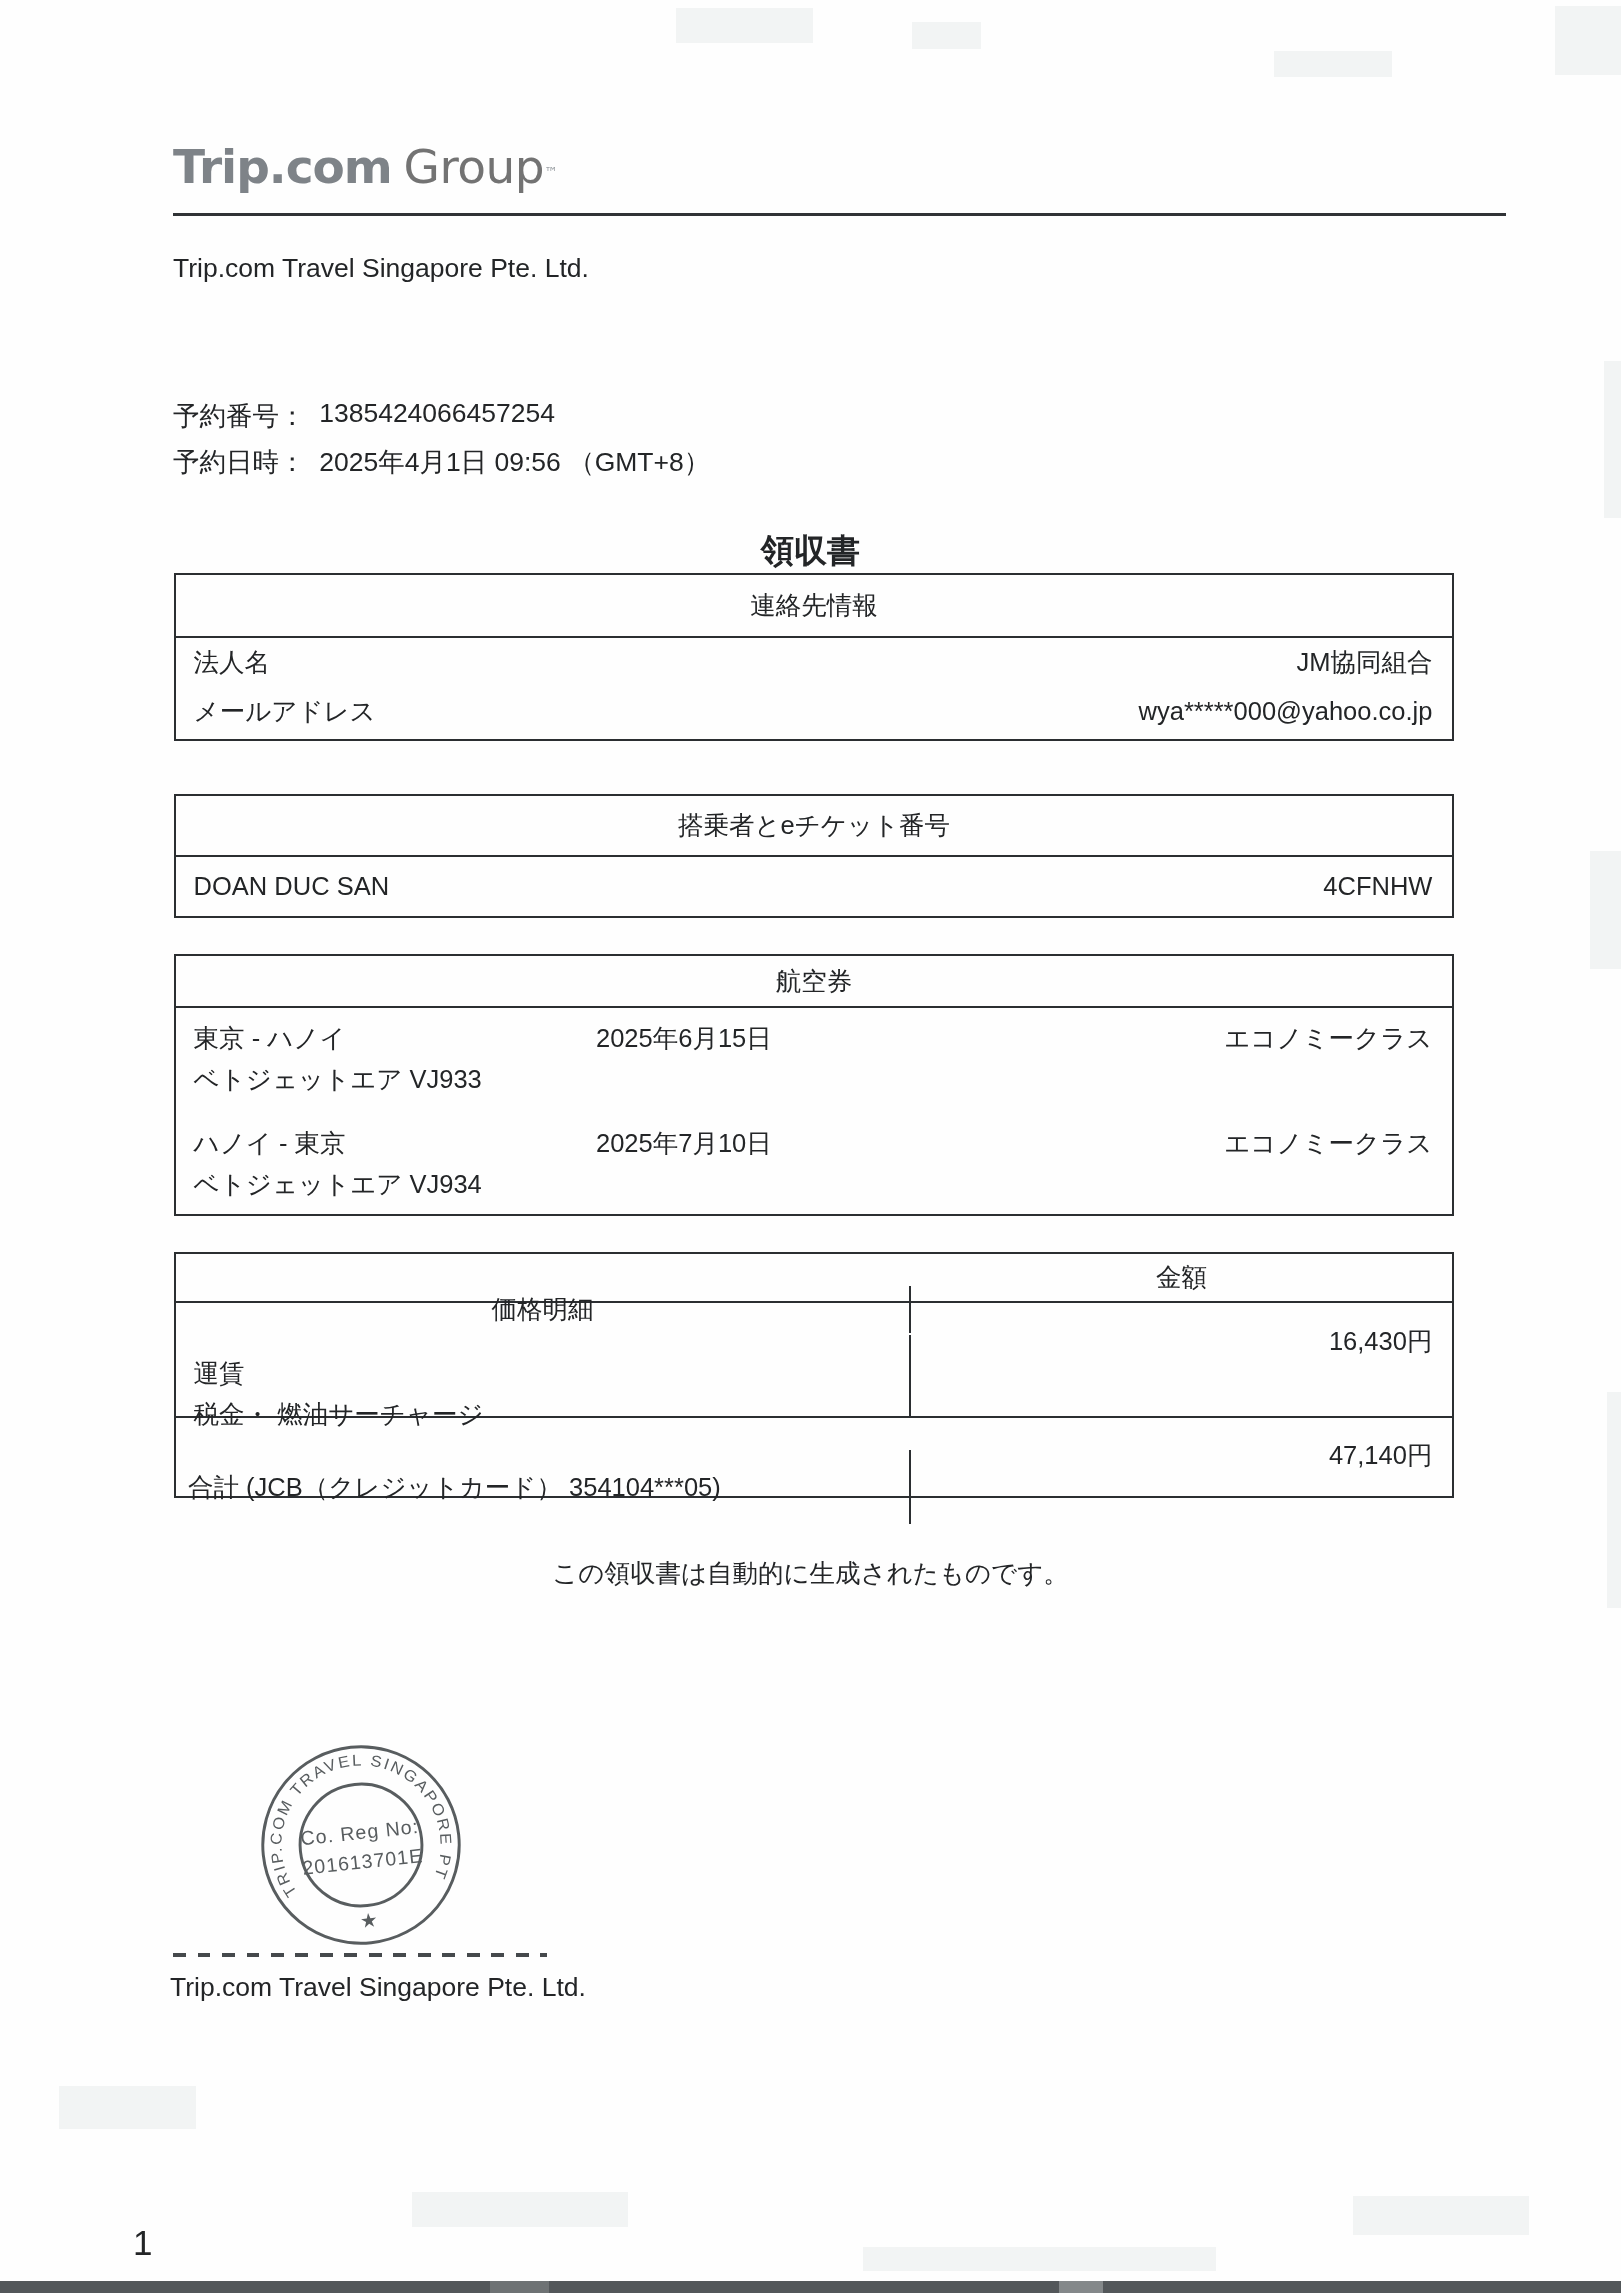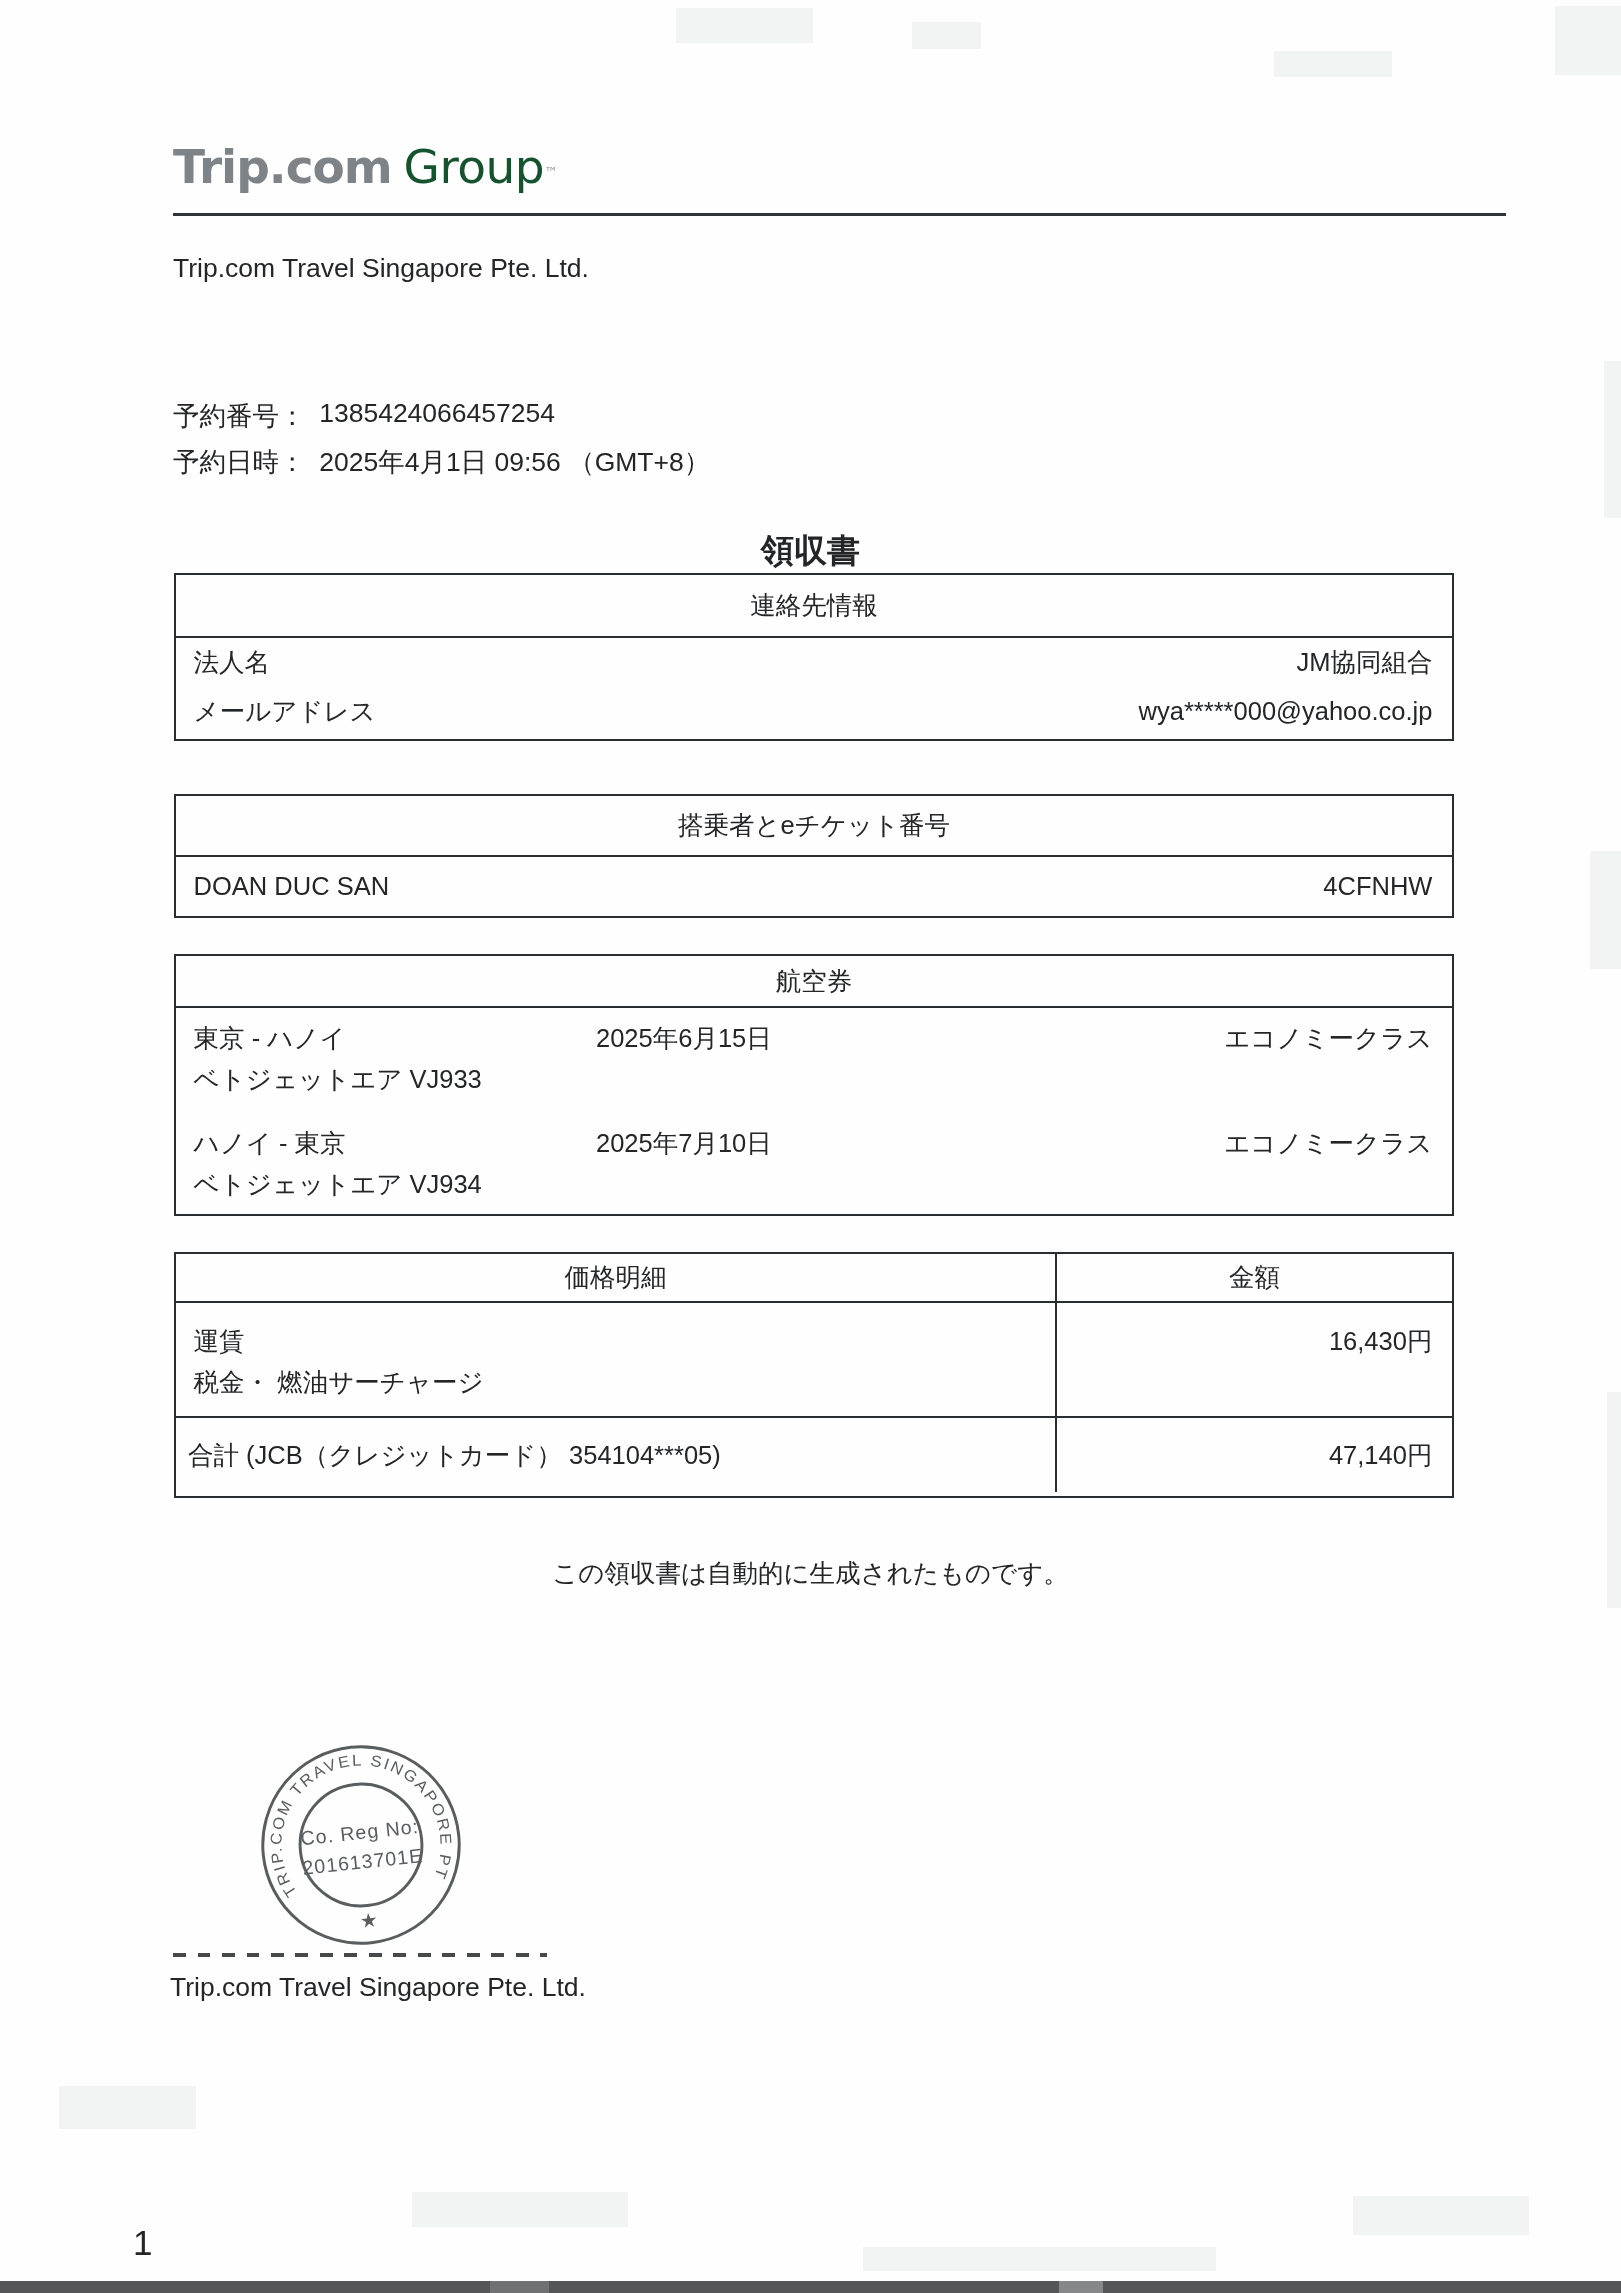--- a/index.html
+++ b/index.html
@@ -9,21 +9,21 @@
 
   .page { position:absolute; left:0; top:0; width:1621px; height:2294px; background:#fefefe; }
 
   
   .art { position:absolute; background:#f2f4f4; }
 
   
   .logo { position:absolute; left:173px; top:139px; height:59px; white-space:nowrap;
           font-family:"DejaVu Sans","Liberation Sans",sans-serif; }
   .logo .trip { font-size:47px; font-weight:700; color:#7e8388; letter-spacing:-1px; }
-  .logo .group { font-size:47px; font-weight:400; color:#14532d; margin-left:11.8px; letter-spacing:-0.5px; }
+  .logo .group { font-size:47px; font-weight:400; color:#737373; margin-left:11.8px; letter-spacing:-0.5px; }
   .logo .tm { font-size:13.7px; color:#9da2a6; vertical-align:super; }
 
   .rule { position:absolute; left:173px; top:213px; width:1333px; height:2.9px; background:#303336; }
 
   .line { position:absolute; left:173px; font-size:26.5px; white-space:nowrap; }
   .company-name { top:253px; }
   .company-reg  { top:293px; }
   .bk-row { display:flex; }
   .bk-row .lbl { margin-right:13.7px; }
   .booking-no  { top:398px; }
@@ -52,21 +52,21 @@
   #flights .tbl-header { height:52px;text-align:center; }
   .flight-row { position:relative; padding:9.8px 0 13.7px; font-size:25.5px; }
   .fline { position:relative; height:41px; line-height:41px; }
   .fl-route { padding-left:17.6px; }
   .fl-date { position:absolute; left:420px; top:0; }
   .fl-class { position:absolute; right:19.6px; top:0; }
   .fl-airline { padding-left:17.6px; }
 
   #pricing { top:1252px; height:246px; font-size:25.5px; }
   .prow { display:flex; }
-  .pl { width:881px; border-right:2.9px solid #2b2e31; }
+  .pl { width:735px; border-right:2.9px solid #2b2e31;margin-top:32px; }
   .pr { flex:1; }
   .p-head { height:49px; border-bottom:2.9px solid #2b2e31; }
   .p-head .pl, .p-head .pr { display:flex; align-items:center; justify-content:center; font-weight:500; height:100%; }
   .p-body { height:115px; border-bottom:2.9px solid #2b2e31; }
   .p-body .pl { padding:17.6px 0 0 17.6px; }
   .p-body .pl div, .p-body .pr div { height:41px; line-height:41px; }
   .p-body .pr { padding:17.6px 19.6px 0 0; text-align:right; }
   .p-total { height:74px; }
   .p-total .pl { display:flex; align-items:center; padding-left:12px; height:100%; }
   .p-total .pr { display:flex; align-items:center; justify-content:flex-end; padding-right:19.6px; height:100%; }

